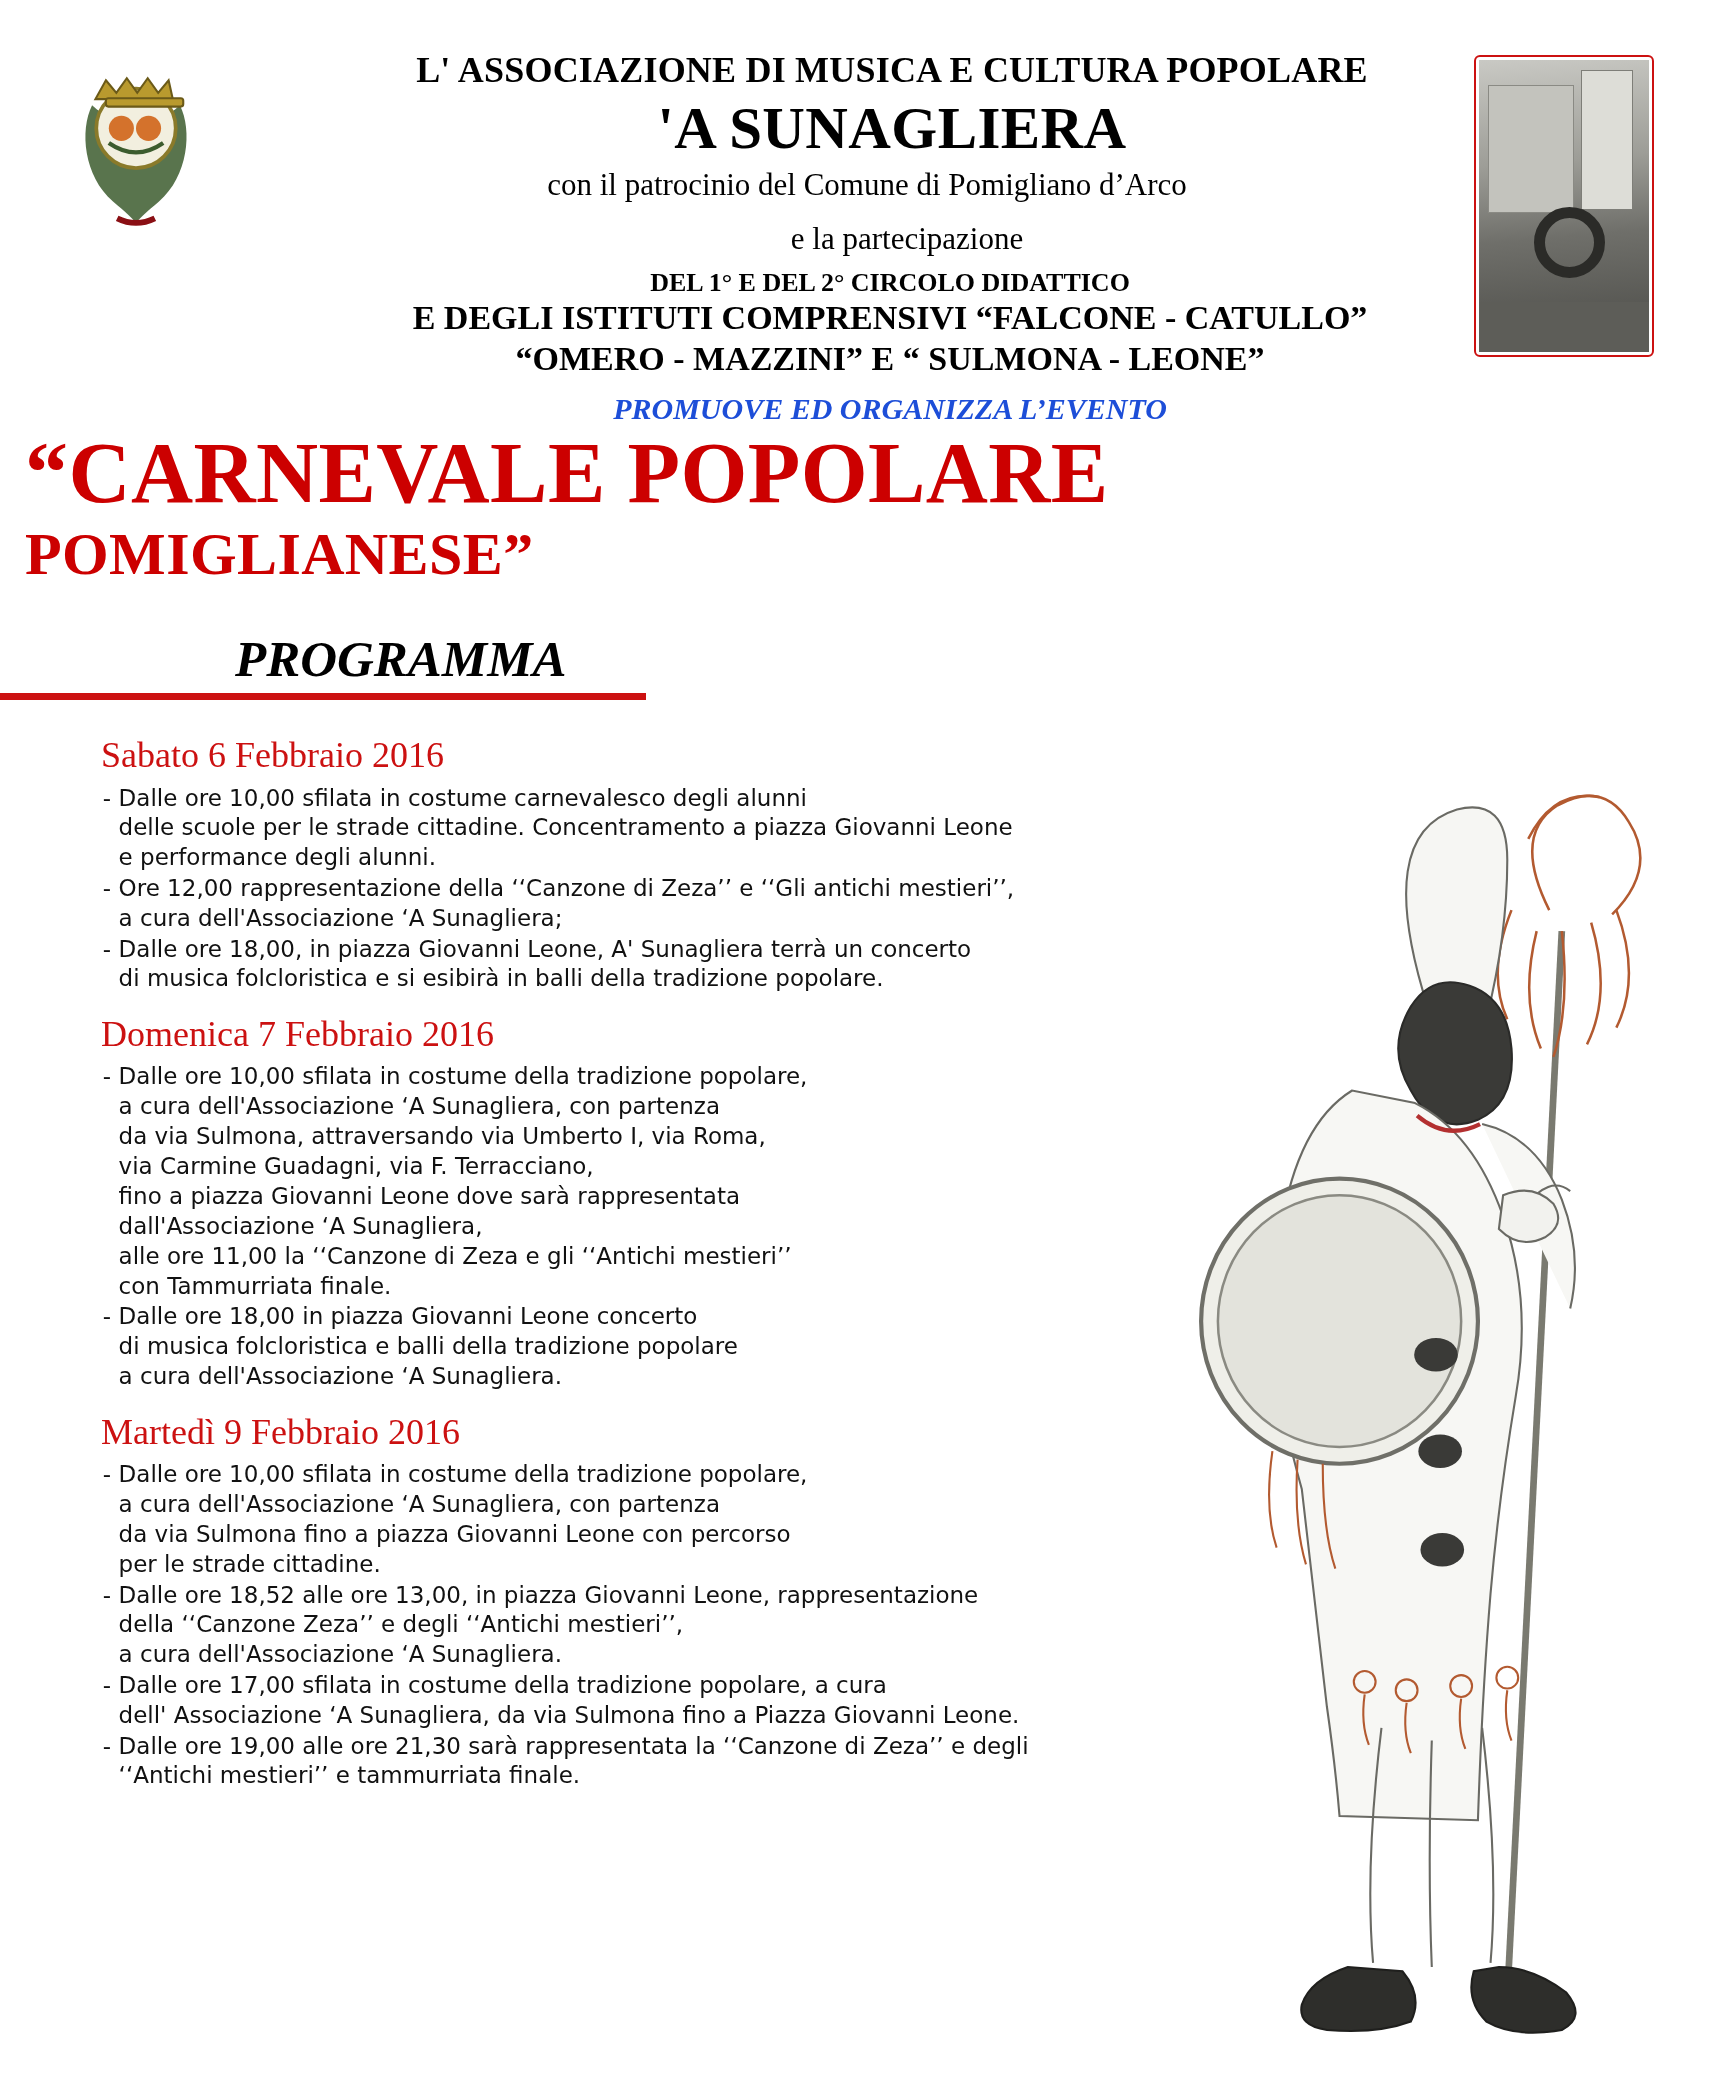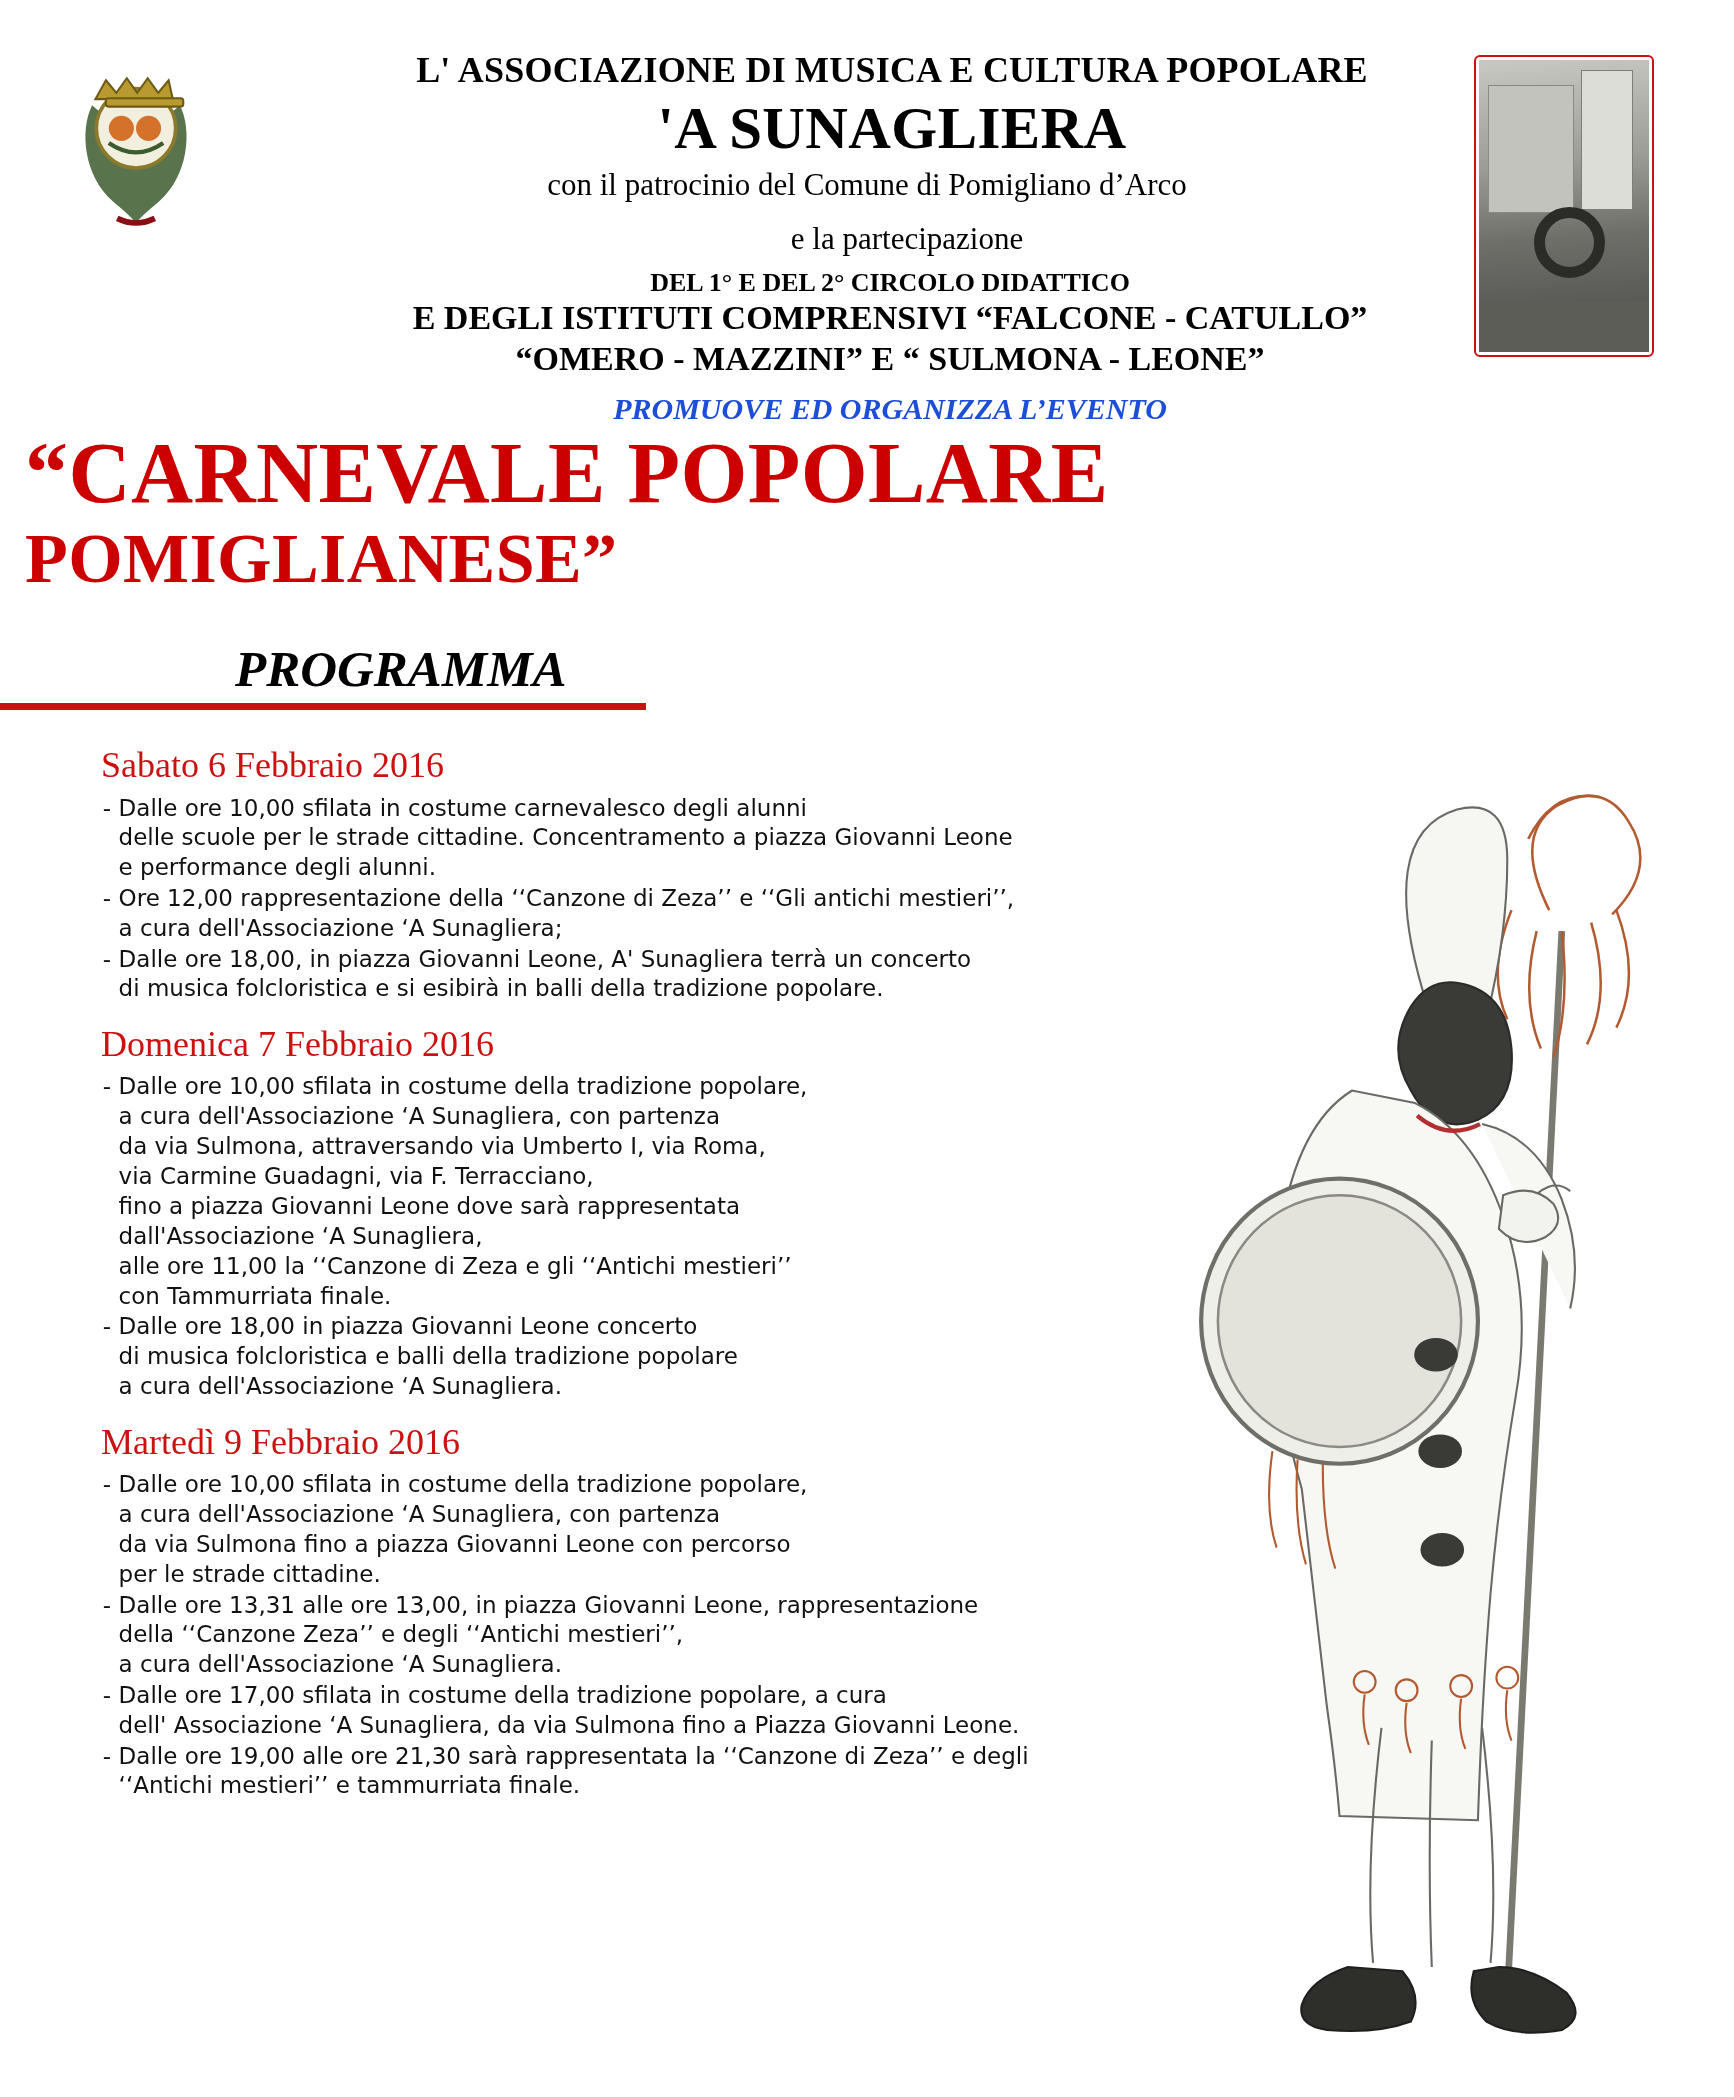--- a/index.html
+++ b/index.html
@@ -154,21 +154,21 @@
     font-weight: bold;
     line-height: 1.0;
     margin-top: 4.2px;
   }
   .title-1 {
     font-size: 86px;
     letter-spacing: 0.4px;
     padding-left: 25px;
   }
   .title-2 {
-    font-size: 70px;
+    font-size: 60px;
     letter-spacing: 0.4px;
     padding-left: 25px;
     margin-top: 7.6px;
   }
 
   
   .programma-wrap {
     position: relative;
     margin-top: 46px;
   }
@@ -378,21 +378,21 @@
       </div>
     </div>
 
     <div class="day">
       <div class="day-title">Martedì 9 Febbraio 2016</div>
       <div class="items">
         <div class="item"><span class="dash">-</span><span>Dalle ore 10,00 sfilata in costume della tradizione popolare,
 a cura dell'Associazione ‘A Sunagliera, con partenza
 da via Sulmona fino a piazza Giovanni Leone con percorso
 per le strade cittadine.</span></div>
-        <div class="item"><span class="dash">-</span><span>Dalle ore 13,31 alle ore 13,00, in piazza Giovanni Leone, rappresentazione
+        <div class="item"><span class="dash">-</span><span>Dalle ore 18,52 alle ore 13,00, in piazza Giovanni Leone, rappresentazione
 della  ‘‘Canzone Zeza’’ e degli ‘‘Antichi mestieri’’,
 a cura dell'Associazione ‘A Sunagliera.</span></div>
         <div class="item"><span class="dash">-</span><span>Dalle ore 17,00 sfilata in costume della tradizione popolare, a cura
 dell' Associazione ‘A Sunagliera, da via Sulmona fino a Piazza Giovanni Leone.</span></div>
         <div class="item"><span class="dash">-</span><span>Dalle ore 19,00 alle ore 21,30 sarà rappresentata la ‘‘Canzone di Zeza’’ e degli
 ‘‘Antichi mestieri’’ e tammurriata finale.</span></div>
       </div>
     </div>
 
   </div>

